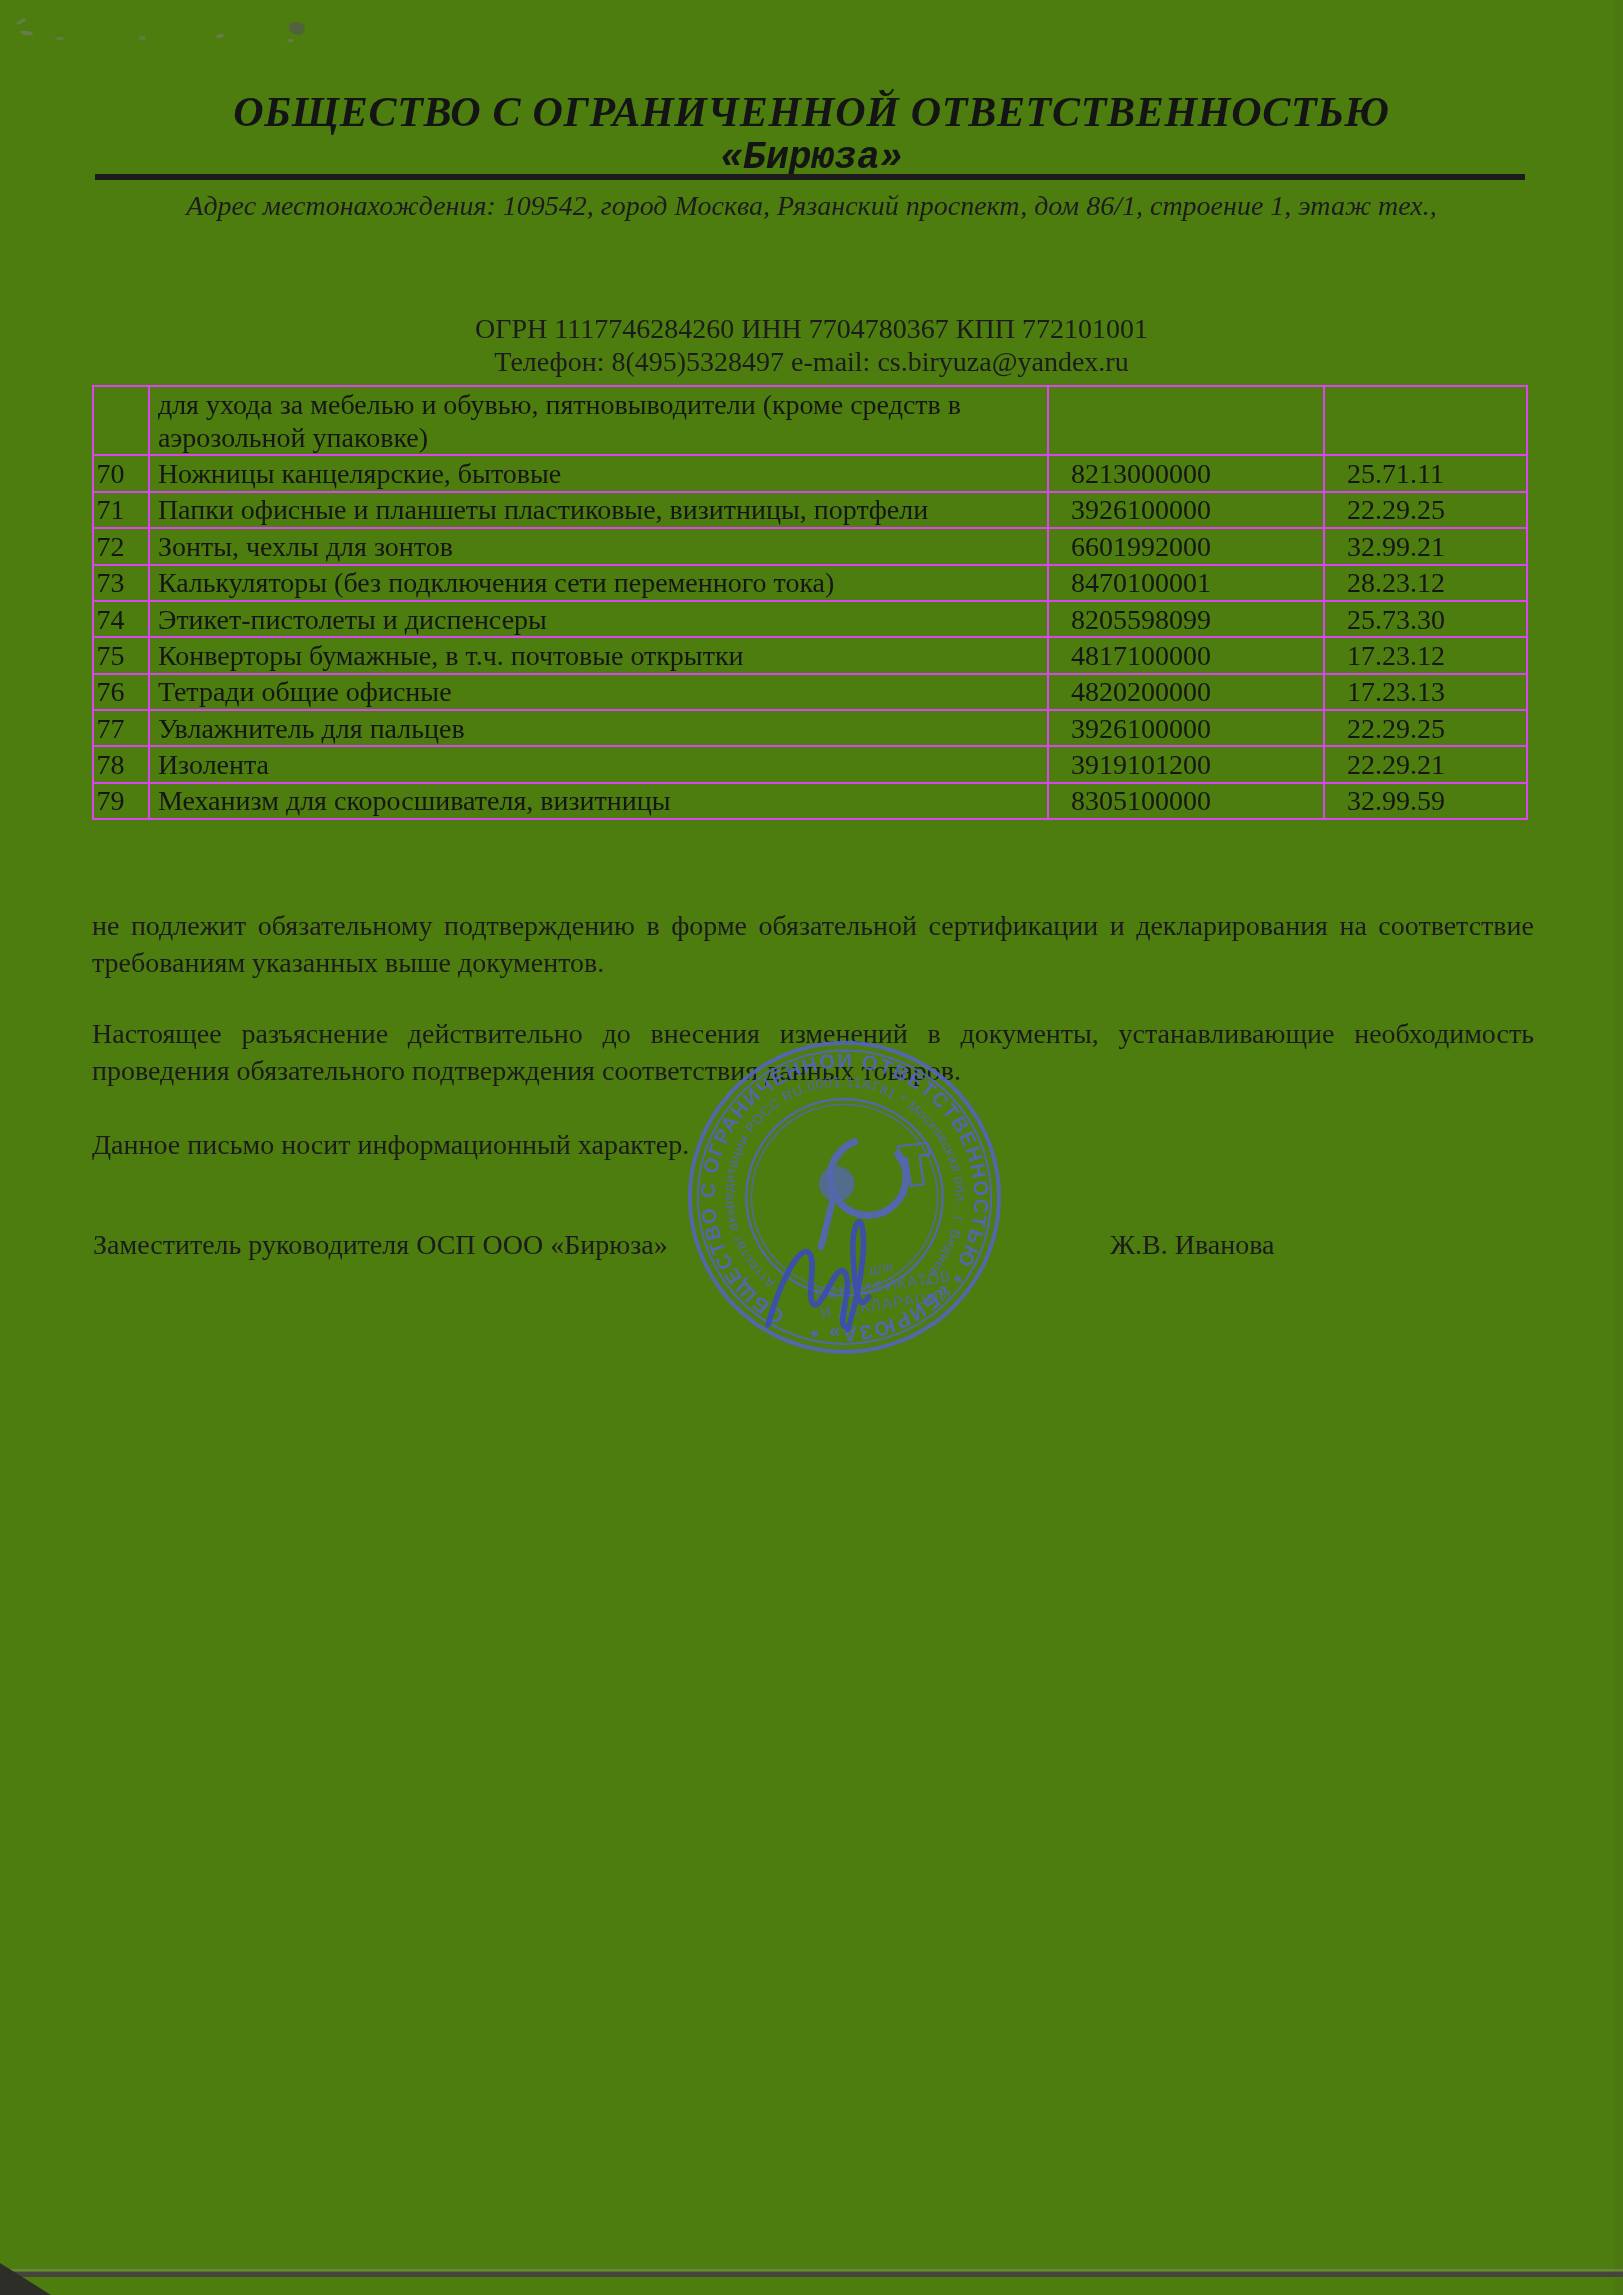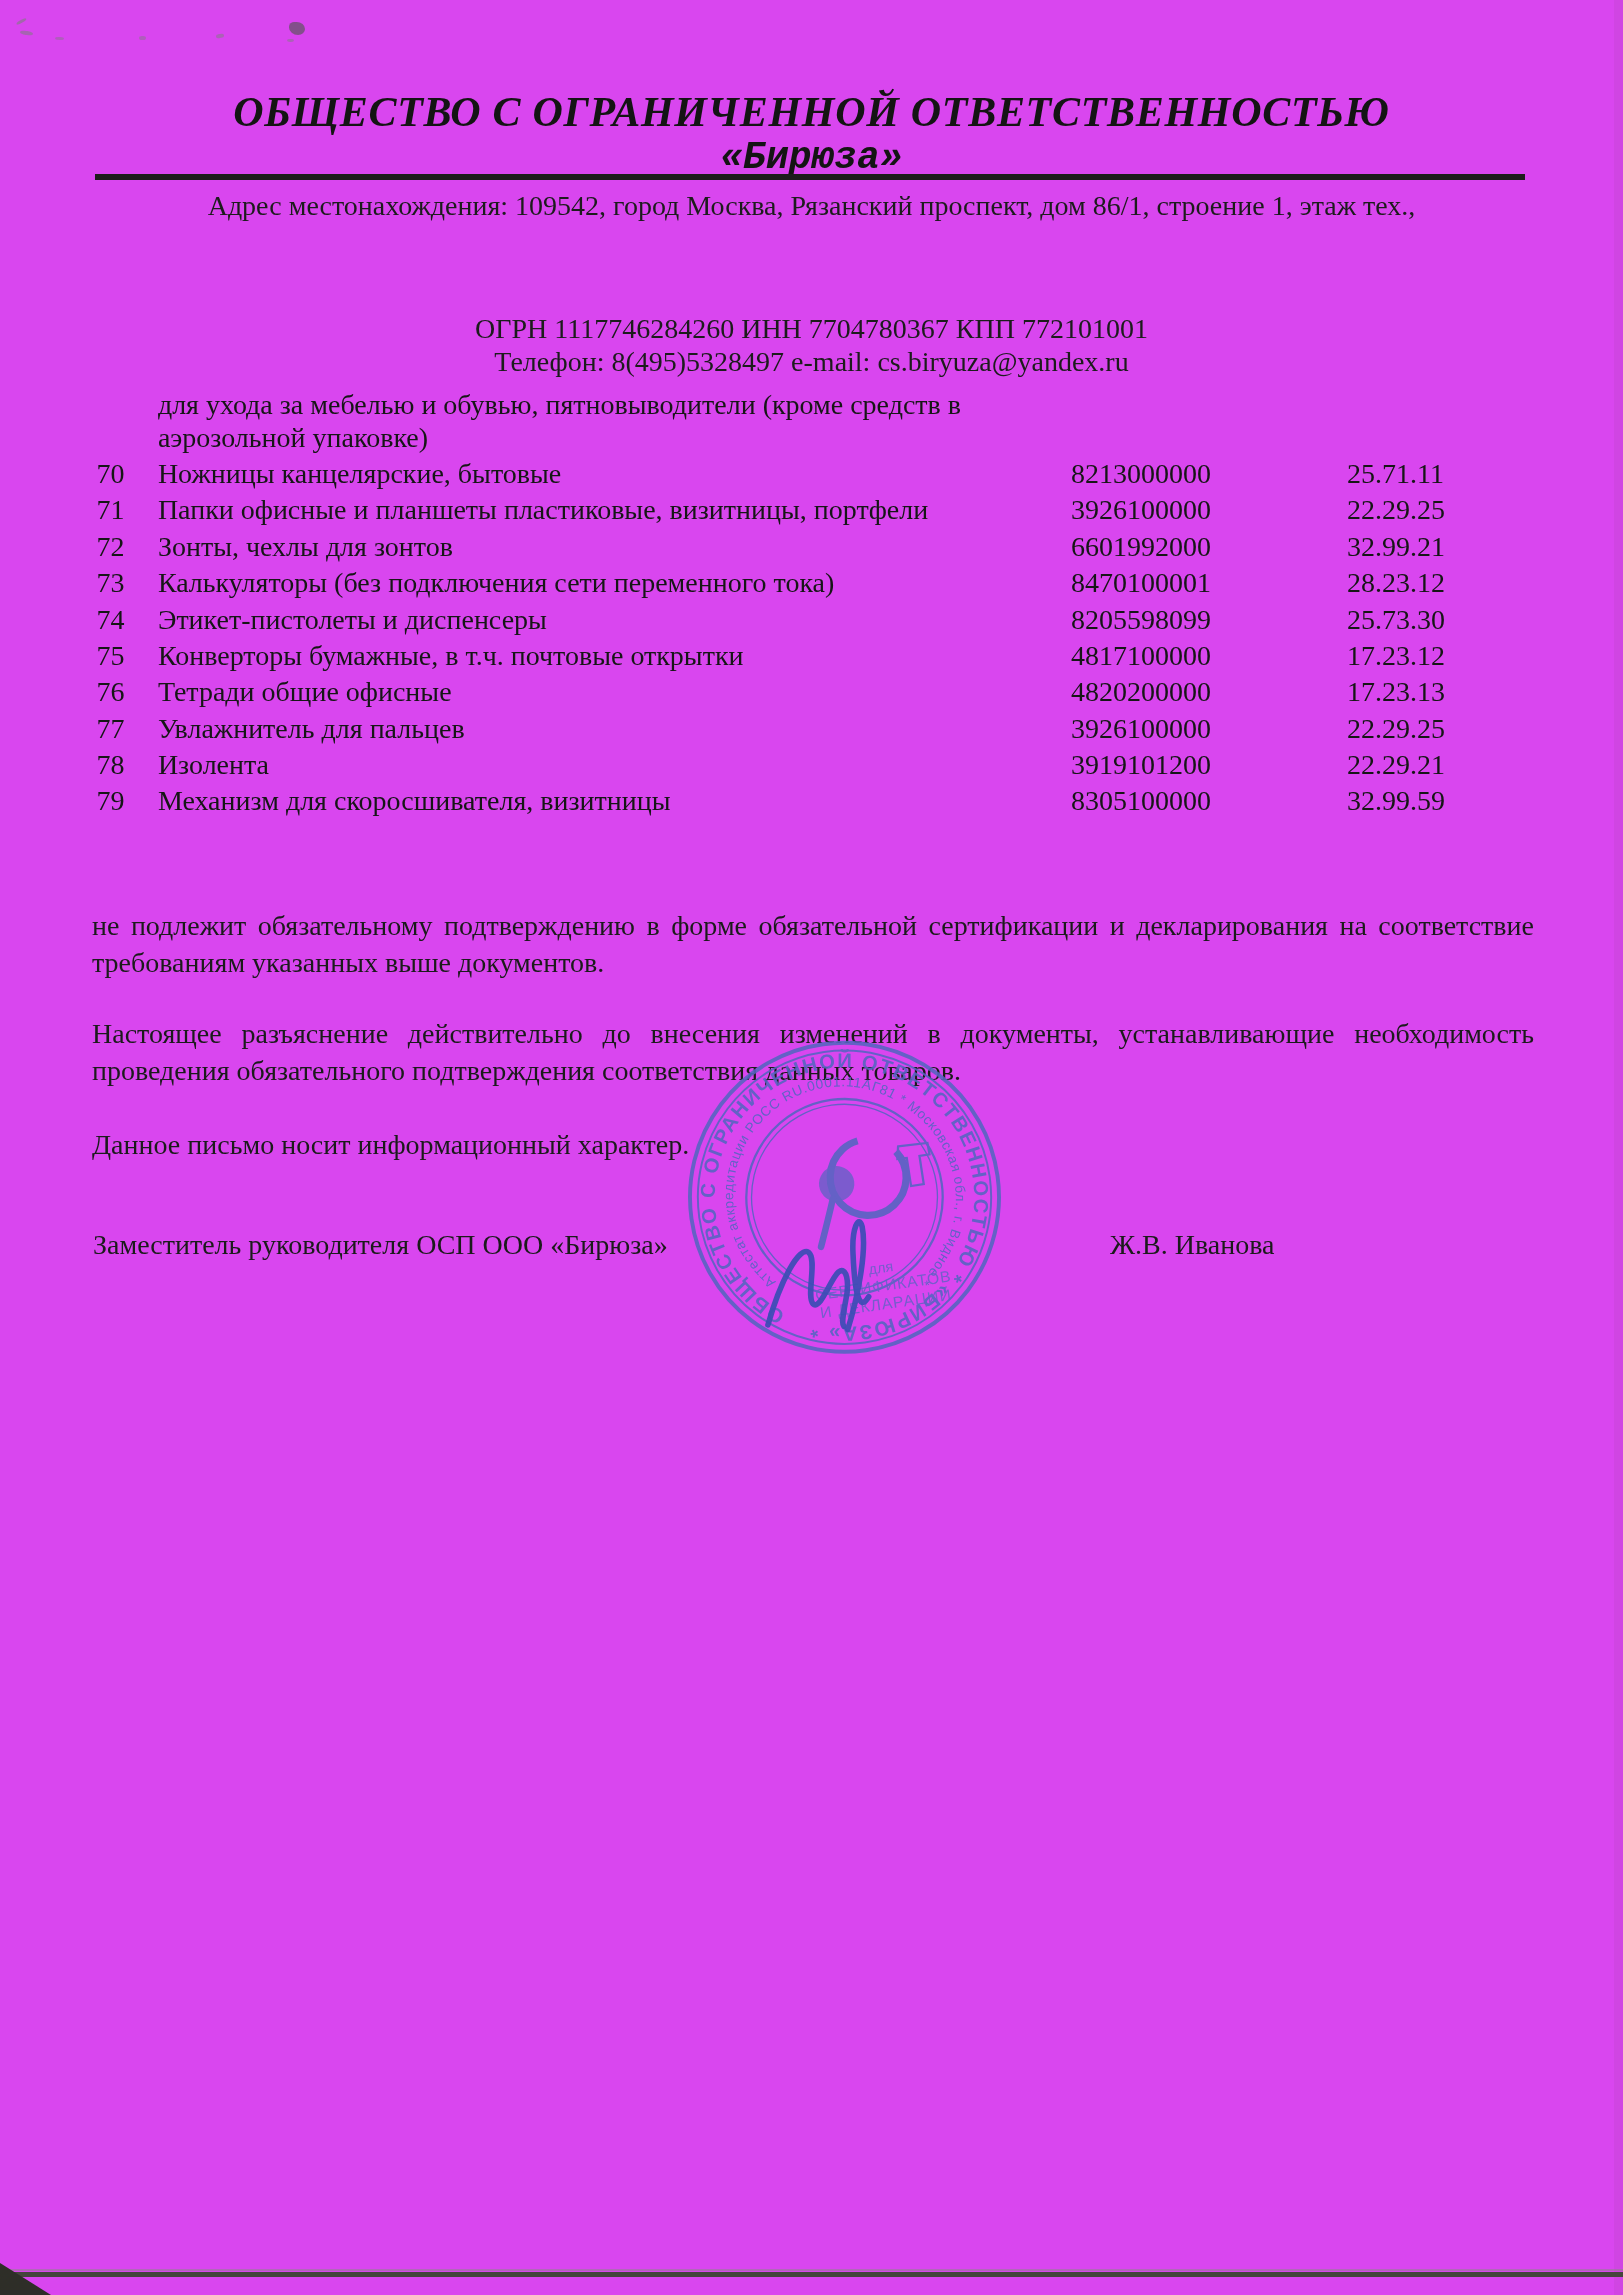--- a/index.html
+++ b/index.html
@@ -1,20 +1,20 @@
 <!DOCTYPE html>
 <html lang="ru" style="font-size:10.5px"><head>
 <meta charset="utf-8">
 <style>
   html,body{margin:0;padding:0;background:#e8e8e6;}
   .page{
     position:relative;
     width:1623px;height:2295px;
     margin:0 auto;
-    background:#d946ef;
+    background:#4d7c0f;
     font-family:"Liberation Serif", serif;
     color:#1a1a1a;
     overflow:hidden;
   }
   .abs{position:absolute;}
   .centerband{position:absolute;left:92px;width:1439px;text-align:center;}
   .title-main{font-size:42px;font-weight:bold;font-style:italic;letter-spacing:0.7px;color:#141414;}
   .title-sub{font-size:38px;font-weight:bold;font-style:italic;color:#141414;font-family:Liberation Mono, monospace;}
   .rule{position:absolute;left:95px;width:1430px;height:5.9px;background:#1c1c1c;}
   .addr{font-size:28px;color:#1c1c1c;}
@@ -61,21 +61,21 @@
   <span class="mark" style="left:55px;top:37px;width:9.2px;height:3.3px;transform:rotate(4deg);opacity:.45;"></span>
   <span class="mark" style="left:139px;top:36px;width:6.5px;height:3.9px;opacity:.45;"></span>
   <span class="mark" style="left:216px;top:34px;width:7.9px;height:3.9px;transform:rotate(-12deg);opacity:.5;"></span>
   <span class="mark" style="left:289px;top:22px;width:15.7px;height:13px;background:#555;opacity:.65;border-radius:35% 55% 45% 60%;"></span>
   <span class="mark" style="left:287px;top:39px;width:6.5px;height:3.3px;opacity:.5;"></span>
 
   <div class="centerband title-main" style="top:88px;">ОБЩЕСТВО С ОГРАНИЧЕННОЙ ОТВЕТСТВЕННОСТЬЮ</div>
   <div class="centerband title-sub" style="top:136px;">«Бирюза»</div>
   <div class="rule" style="top:174px;"></div>
 
-  <div class="centerband addr" style="top:190px;">Адрес местонахождения: 109542, город Москва, Рязанский проспект, дом 86/1, строение 1, этаж тех.,</div>
+  <div class="centerband addr" style="top:190px;font-style:italic;">Адрес местонахождения: 109542, город Москва, Рязанский проспект, дом 86/1, строение 1, этаж тех.,</div>
   <div class="centerband addr" style="top:313px;">ОГРН 1117746284260 ИНН 7704780367 КПП 772101001</div>
   <div class="centerband addr" style="top:346px;">Телефон: 8(495)5328497 e-mail: cs.biryuza@yandex.ru</div>
 
   <table class="doc-table abs" style="left:92px;top:385px;">
     <colgroup>
       <col style="width:56px;">
         <col style="width:899px;">
         <col style="width:276px;">
         <col style="width:203px;">
     </colgroup>

